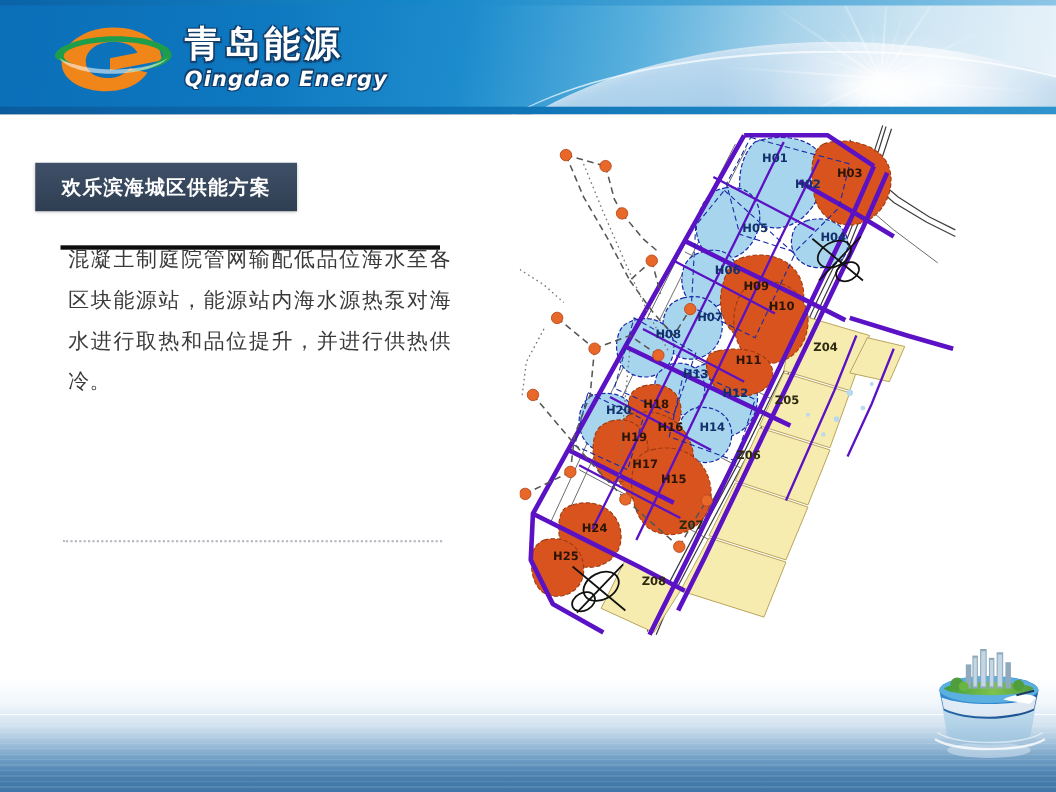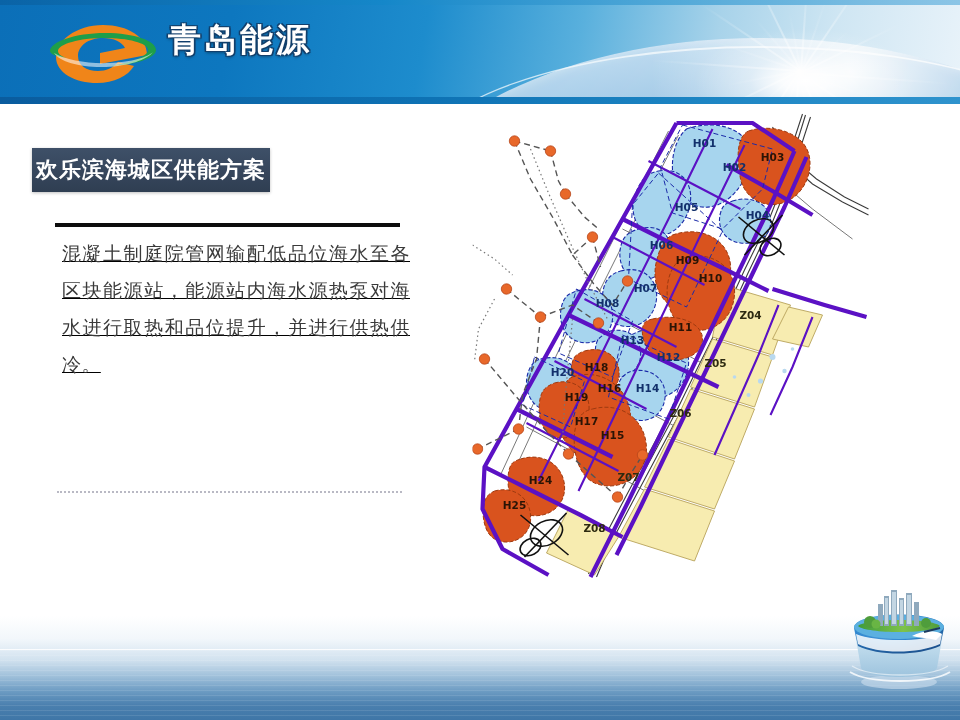--- a/index.html
+++ b/index.html
@@ -76,26 +76,26 @@
 
   
   .title-plate{
     position:absolute;left:32px;top:44px;width:238px;height:44px;
     background:linear-gradient(180deg,#3e5068 0%,#36465c 55%,#2f3e52 100%);
     display:flex;align-items:center;justify-content:center;
     box-shadow:0 1px 3px rgba(0,0,0,.25);
   }
   .title-plate span{
     font-family:"DejaVu Sans",sans-serif;
-    font-size:22px;font-weight:bold;color:#ffffff;letter-spacing:1px;white-space:nowrap;
+    font-size:18px;font-weight:bold;color:#ffffff;letter-spacing:1px;white-space:nowrap;
   }
 
   .rule-black{position:absolute;left:55px;top:119px;width:345px;height:4px;background:#0d0d0d;}
 
-  .para-block{position:absolute;left:62px;top:131px;width:348px;text-decoration:underline;}
+  .para-block{position:absolute;left:62px;top:114px;width:348px;}
   .para{
     font-family:"DejaVu Sans",sans-serif;
     font-size:19px;line-height:37px;color:#3a3a3a;
     margin:0 0 8px 0;text-align:justify;letter-spacing:.4px;
   }
   .rule-dotted{position:absolute;left:57px;top:387px;width:345px;height:0;
     border-top:2px dotted #b9b9c4;}
 
   
   .map{position:absolute;left:390px;top:5px;width:565px;height:470px;text-align:center;}
@@ -147,20 +147,21 @@
           <path d="M55 5 C28 5 8 21 8 37 C8 53 27 63 49 63 C66 63 80 56 86 46 L70 42 C65 48 58 51 50 51
                    C38 51 30 45 30 36 C30 26 40 18 55 18 C66 18 74 22 77 28 L52 33 L52 44 L99 35
                    C99 17 80 5 55 5 Z" fill="#F08519"></path>
           <path d="M2 31 C2 22 27 13 57 13 C87 13 108 21 108 30 C108 38 88 45 60 46 C85 43 100 36 100 30
                    C100 23 80 18 56 18 C32 18 10 24 10 31 C10 34 13 36 18 38 C7 36 2 34 2 31 Z" fill="#1E9E4A"></path>
           <path d="M6 33 C18 40 40 44 62 43 C84 42 100 37 105 32 C99 40 80 46 58 47 C34 48 12 42 6 33 Z" fill="#ffffff" opacity=".55"></path>
         </svg>
       </div>
       <div class="logo-text">
         <div class="logo-cn">青岛能源</div>
+        <div class="logo-en">Qingdao Energy</div>
       </div>
     </div>
   </div>
 
   <div class="body-area">
 
     <div class="sea">
       <div class="sea-streak"></div>
       <div class="sea-horizon"></div>
     </div>

